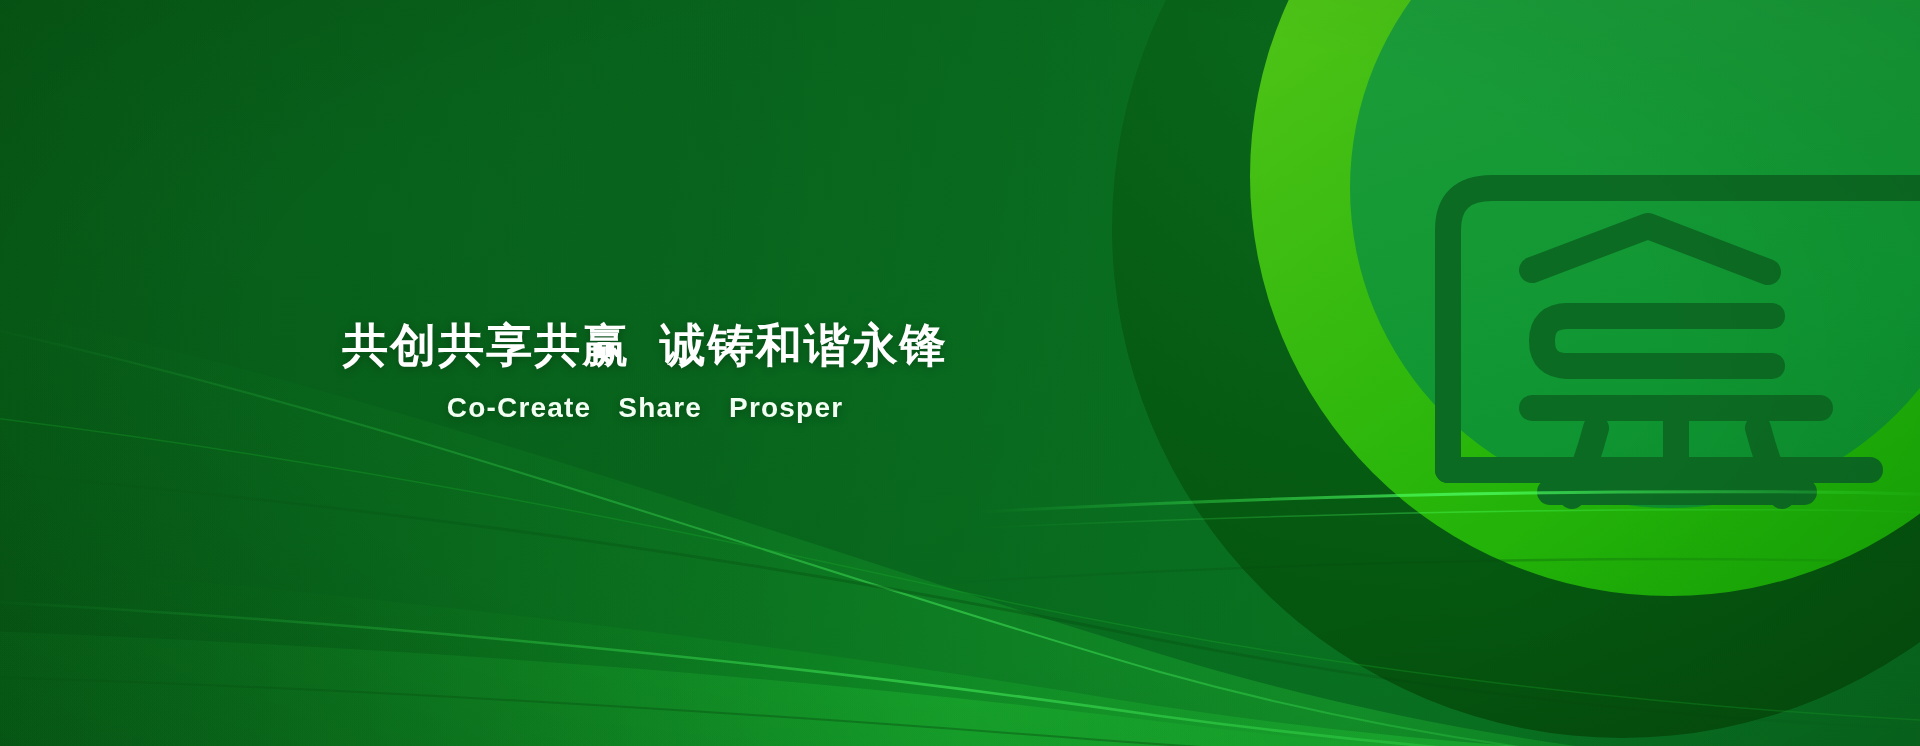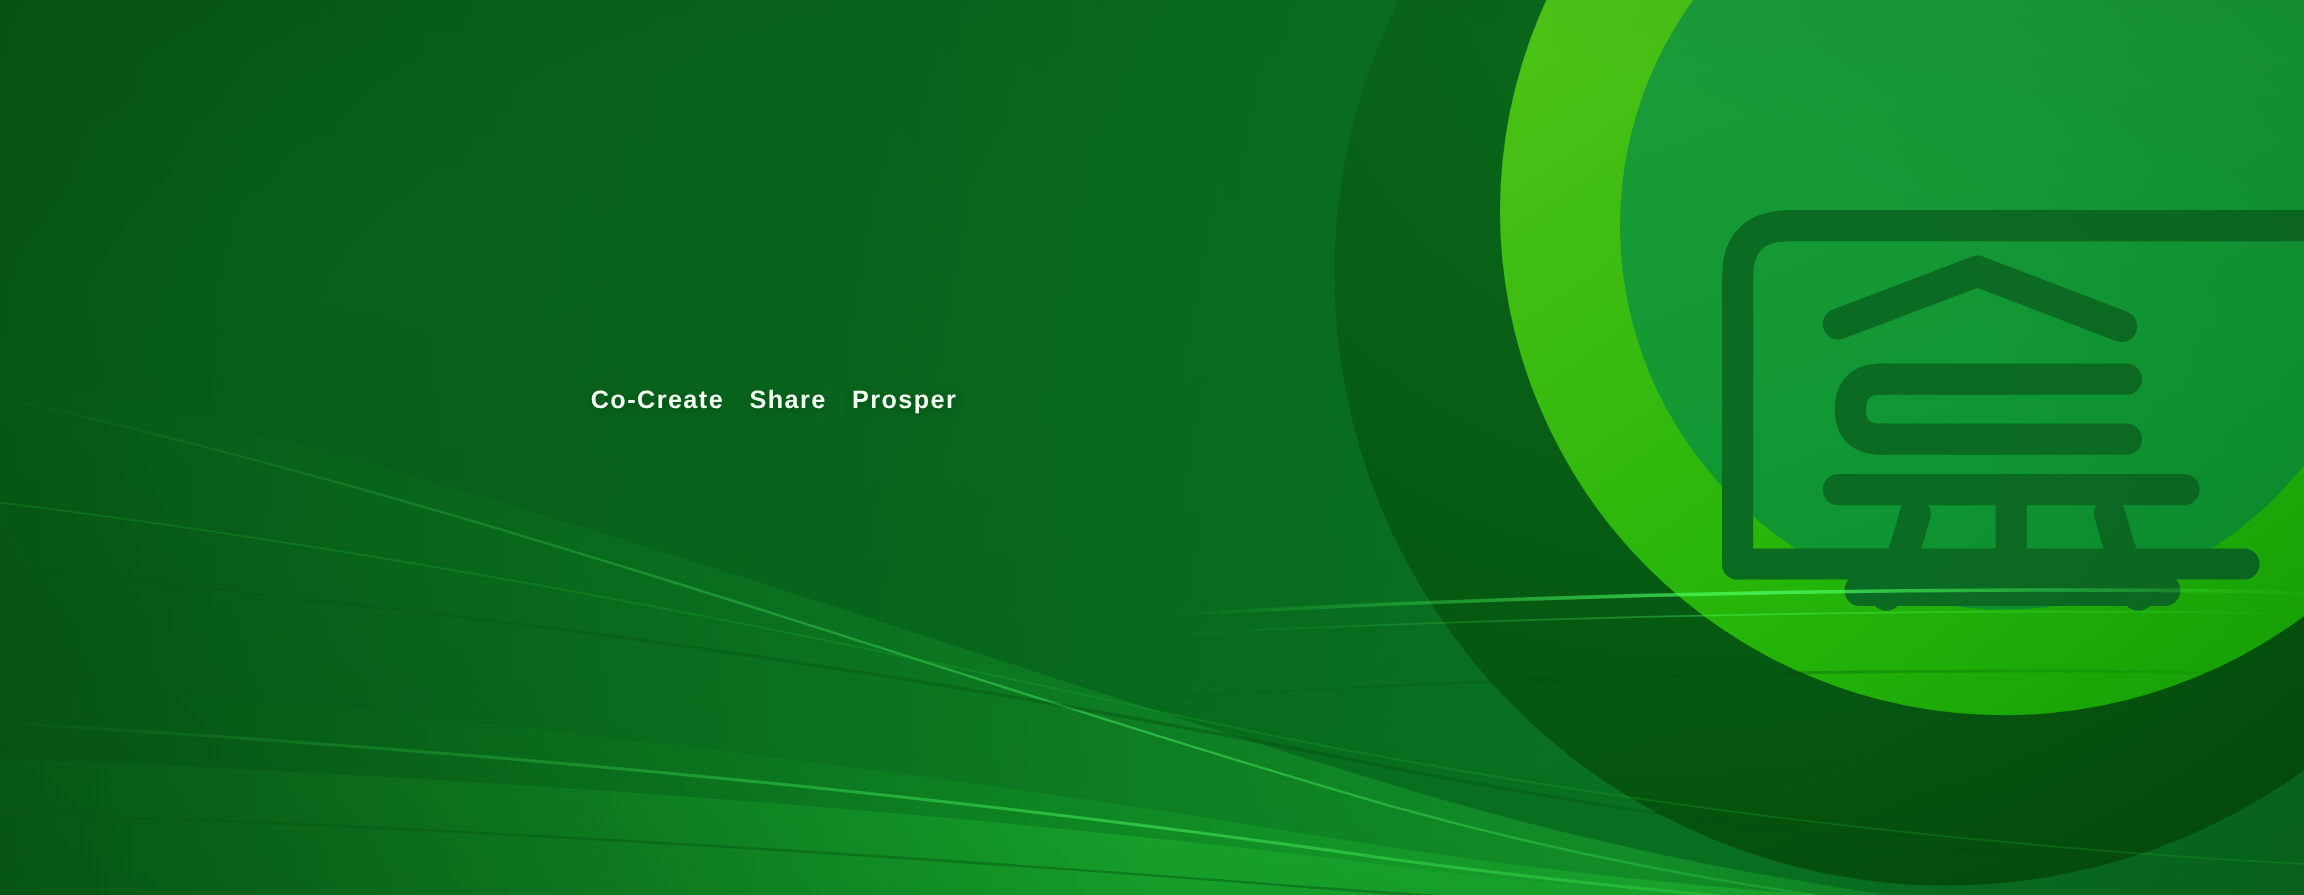--- a/index.html
+++ b/index.html
@@ -91,23 +91,23 @@
   .headline {
     color: #ffffff;
     font-size: 46px;
     font-weight: bold;
     letter-spacing: 2px;
     line-height: 1.18;
     text-shadow: 0 2px 10px rgba(0,0,0,.28);
     white-space: pre;
   }
   .subhead {
-    margin-top: 4px;
+    margin-top: 20px;
     color: #f2fff2;
-    font-size: 21px;
+    font-size: 28px;
     font-weight: bold;
     letter-spacing: 1.2px;
     text-shadow: 0 2px 8px rgba(0,0,0,.26);
     white-space: pre;
   }
 </style>
 </head>
 <body>
 
 <div id="banner">
@@ -189,16 +189,17 @@
     <path d="M 980 528 C 1240 516 1520 508 1800 510 C 1870 510 1920 512 1960 514" fill="none" stroke="url(#wgLine)" stroke-width="1.5" opacity=".45"></path>
     <path d="M 900 586 C 1200 566 1520 556 1800 560 C 1870 561 1920 562 1960 563" fill="none" stroke="url(#wgDark)" stroke-width="2.5" opacity=".6"></path>
 
     <path d="M -40 414 C 300 454 640 520 980 596 C 1280 662 1620 706 1960 722" fill="none" stroke="#1bb02c" stroke-width="1.5" opacity=".3"></path>
     <path d="M -40 676 C 360 688 740 712 1100 740 C 1400 762 1700 772 1960 776" fill="none" stroke="#0a5c15" stroke-width="2" opacity=".5"></path>
   </svg>
 
   <div class="bg-vignette"></div>
 
   <div class="text-block">
+    <div class="headline">共创共享共赢  诚铸和谐永锋</div>
     <div class="subhead">Co-Create   Share   Prosper</div>
   </div>
 
 </div>
 
 </body></html>

